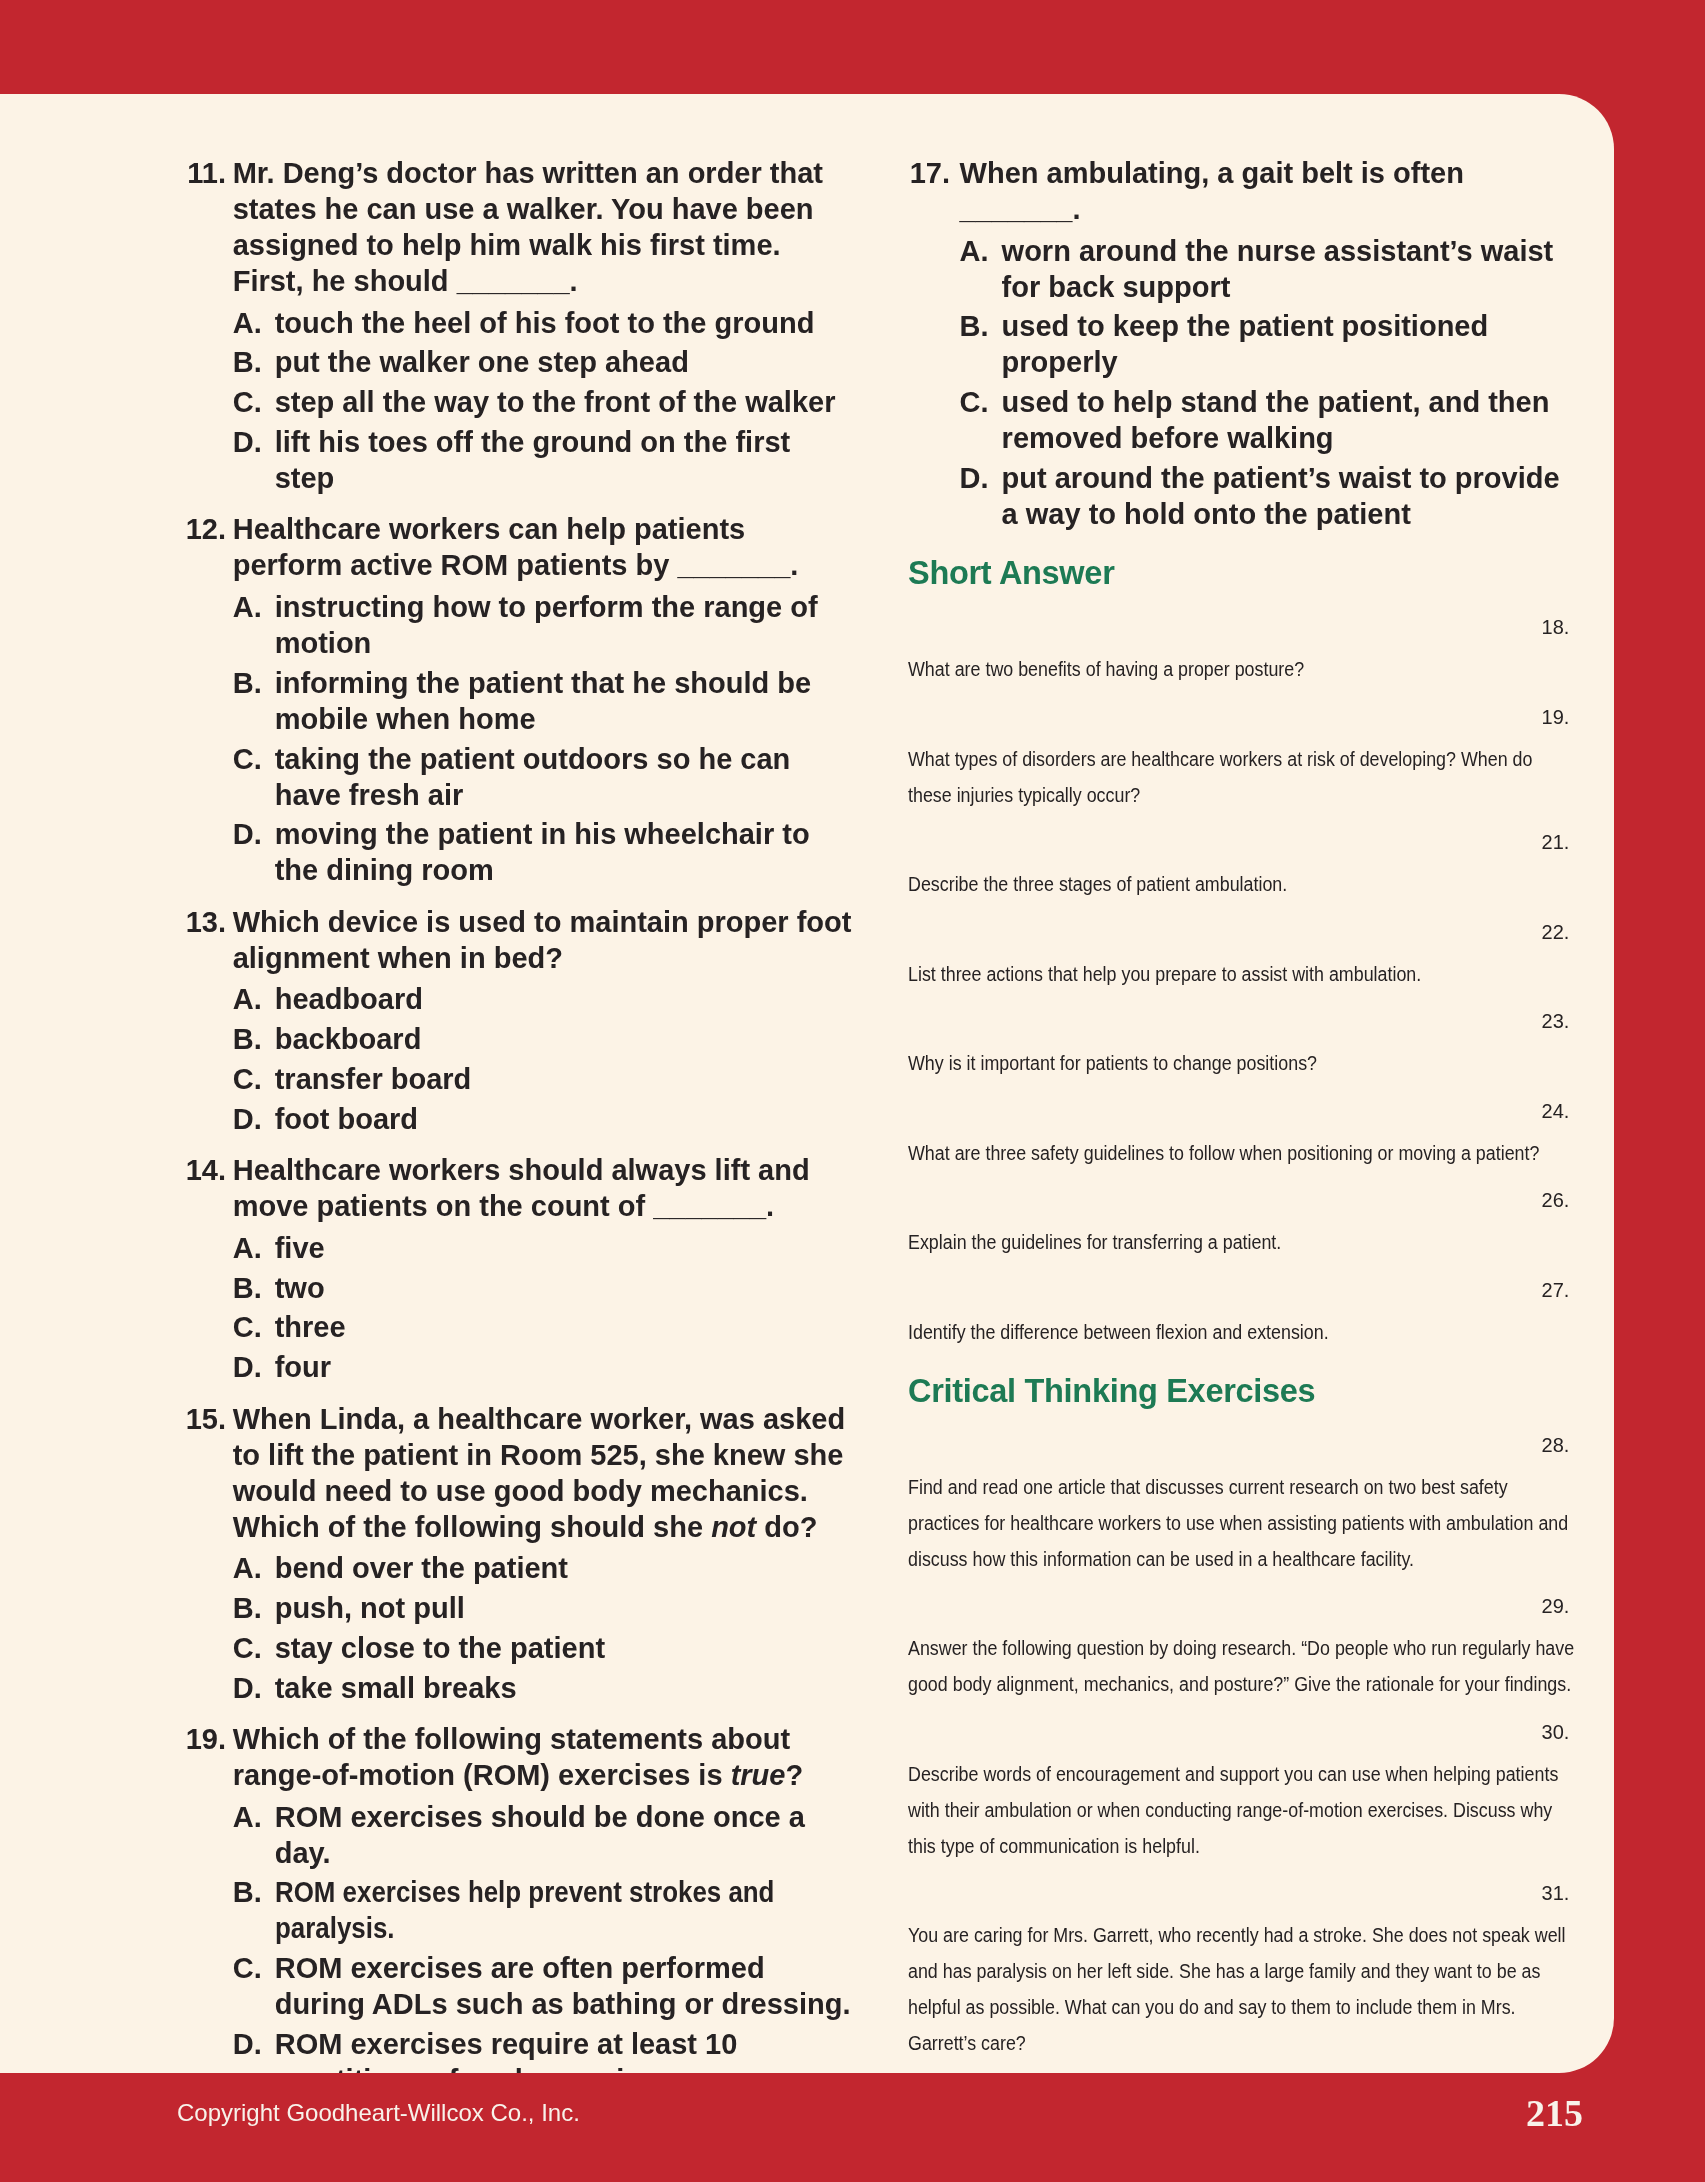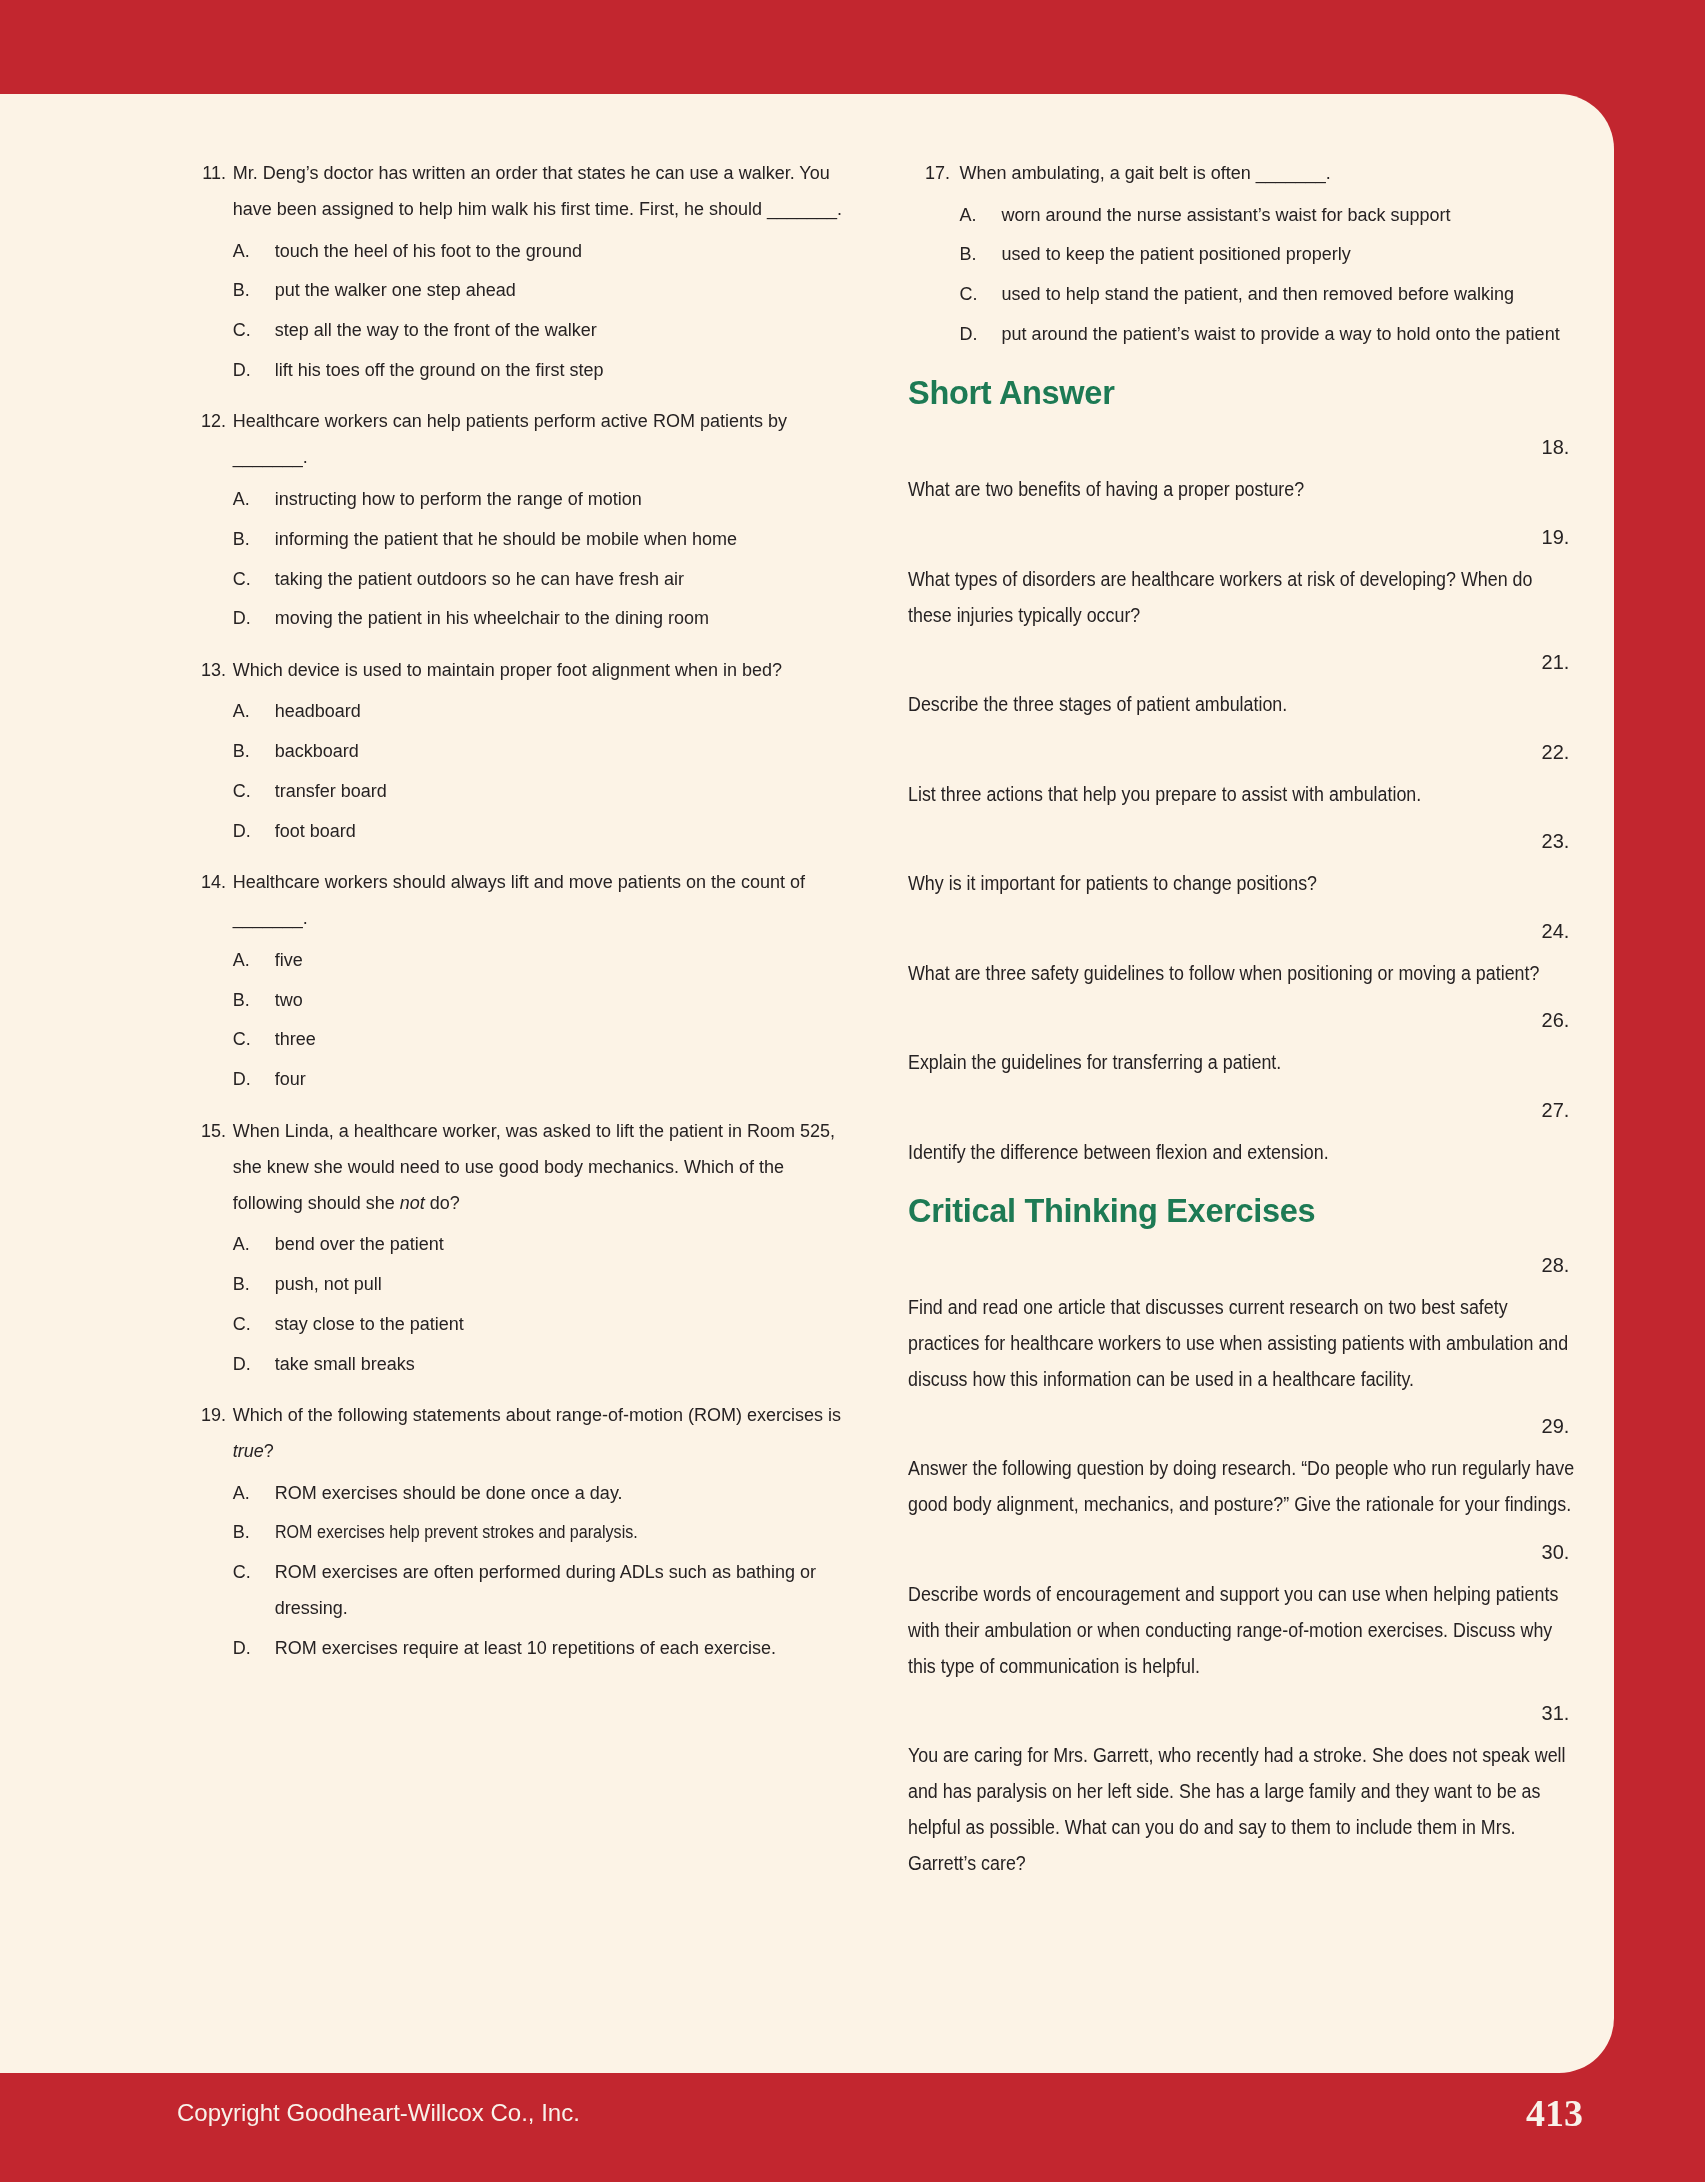--- a/index.html
+++ b/index.html
@@ -15,21 +15,21 @@
     position:absolute; left:0; top:94px;
     width:1614px; height:1979px;
     background:#fcf3e6;
     border-radius:0 55px 55px 0;
     overflow:hidden;
   }
   .col { position:absolute; top:61px; }
   .col-left  { left:184px; width:669px; }
   .col-right { left:908px; width:671px; }
 
-  .q { display:flex; margin-bottom:15.3px; font-size:18px; line-height:36px; }
+  .q { display:flex; margin-bottom:15.3px; font-size:29px; line-height:36px;font-weight:bold; }
   .qnum { flex:0 0 42px; text-align:right; margin-right:6.7px; }
   .col-right .qnum { margin-right:9.6px; }
   .qbody { flex:1; min-width:0; }
   .stem { margin-bottom:5.7px; }
   .opt { display:flex; margin-top:3.8px; }
   .letter { flex:0 0 42px; }
   .otext { flex:1; min-width:0; }
 
   .heading {
     font-size:32.5px; font-weight:bold; color:#1d7a54;
@@ -307,14 +307,14 @@
         <div class="sa-text">
             <div class="cond">You are caring for Mrs. Garrett, who recently had a stroke. She does not speak well and has paralysis on her left side. She has a large family and they want to be as helpful as possible. What can you do and say to them to include them in Mrs. Garrett’s care?</div>
           </div>
       </div>
     </div>
 
   </div>
 </div>
 
 <div class="footer-copyright">Copyright Goodheart-Willcox Co., Inc.</div>
-<div class="footer-page-number">413</div>
+<div class="footer-page-number">215</div>
 
 
 </body></html>

